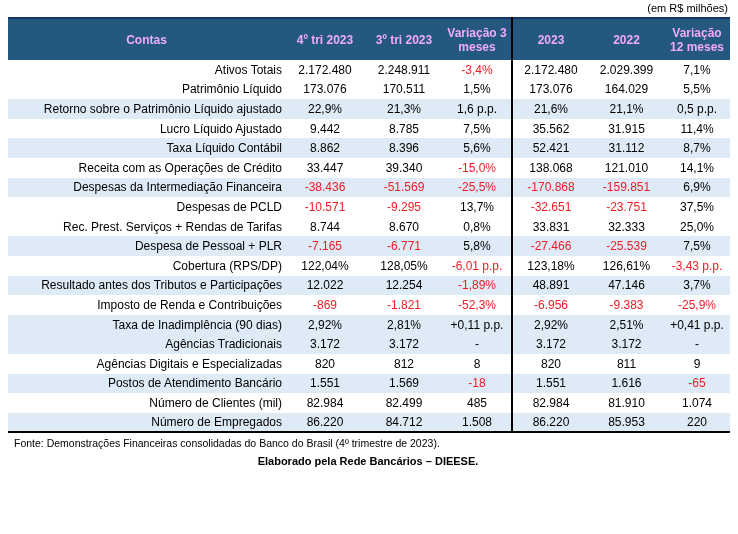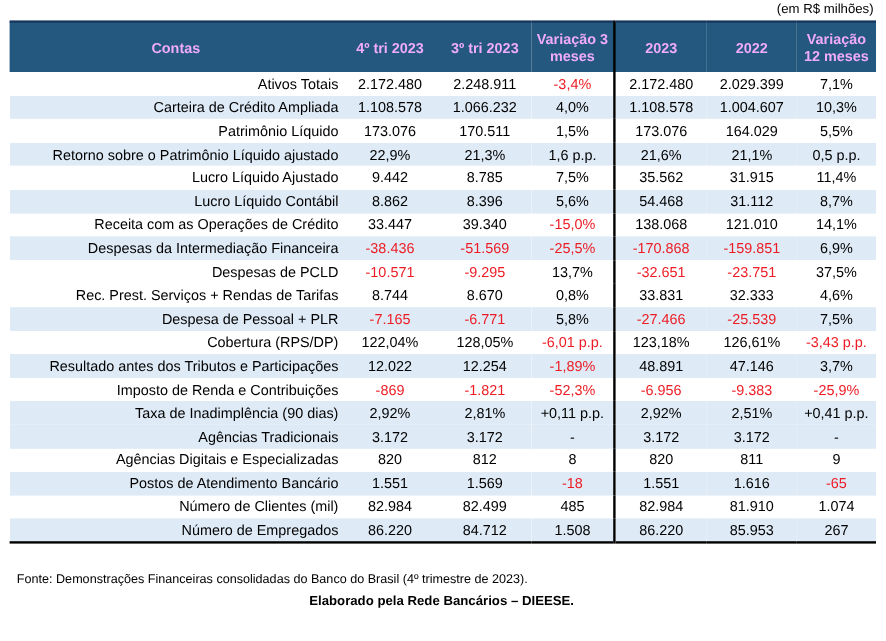--- a/index.html
+++ b/index.html
@@ -16,21 +16,21 @@
   table.fin{width:722px;border-collapse:collapse;table-layout:fixed;
     border-top:2px solid var(--top-border);border-bottom:2px solid var(--border);}
   th{background:var(--header-bg);color:#f0abfc;font-weight:bold;font-size:12px;line-height:14px;
      height:42px;vertical-align:middle;text-align:center;padding:0 2px;}
   td{font-size:12px;height:19.6px;padding:0 3px;text-align:center;vertical-align:middle;
      white-space:nowrap;overflow:hidden;}
   td.label{text-align:right;padding-left:6px;}
   tr.alt td{background:var(--alt-row);}
   .divider{border-left:2px solid var(--border);}
   td.neg{color:var(--negative);margin-top:20px;}
-  .source-note{font-size:10.5px;line-height:14px;padding:3px 0 0 6px;margin-top:20px;}
+  .source-note{font-size:10.5px;line-height:14px;padding:3px 0 0 6px;}
   .credit-note{font-size:11px;font-weight:bold;text-align:center;padding:5px 2px 0 0;}
 </style>
 </head>
 <body>
 
 <div class="page">
   <div class="unit-note">(em R$ milhões)</div>
 
   <table class="fin">
     <colgroup>
@@ -56,29 +56,20 @@
     <tbody>
         <tr>
           <td class="label">Ativos Totais</td>
           <td>2.172.480</td>
           <td>2.248.911</td>
           <td class="neg">-3,4%</td>
           <td class="divider">2.172.480</td>
           <td>2.029.399</td>
           <td>7,1%</td>
         </tr>
-        <tr class="alt">
-          <td class="label">Carteira de Crédito Ampliada</td>
-          <td>1.108.578</td>
-          <td>1.066.232</td>
-          <td>4,0%</td>
-          <td class="divider">1.108.578</td>
-          <td>1.004.607</td>
-          <td>10,3%</td>
-        </tr>
         <tr>
           <td class="label">Patrimônio Líquido</td>
           <td>173.076</td>
           <td>170.511</td>
           <td>1,5%</td>
           <td class="divider">173.076</td>
           <td>164.029</td>
           <td>5,5%</td>
         </tr>
         <tr class="alt">
@@ -93,25 +84,25 @@
         <tr>
           <td class="label">Lucro Líquido Ajustado</td>
           <td>9.442</td>
           <td>8.785</td>
           <td>7,5%</td>
           <td class="divider">35.562</td>
           <td>31.915</td>
           <td>11,4%</td>
         </tr>
         <tr class="alt">
-          <td class="label">Lucro Líquido Contábil</td>
+          <td class="label">Taxa Líquido Contábil</td>
           <td>8.862</td>
           <td>8.396</td>
           <td>5,6%</td>
-          <td class="divider">54.468</td>
+          <td class="divider">52.421</td>
           <td>31.112</td>
           <td>8,7%</td>
         </tr>
         <tr>
           <td class="label">Receita com as Operações de Crédito</td>
           <td>33.447</td>
           <td>39.340</td>
           <td class="neg">-15,0%</td>
           <td class="divider">138.068</td>
           <td>121.010</td>
@@ -135,21 +126,21 @@
           <td class="neg">-23.751</td>
           <td>37,5%</td>
         </tr>
         <tr>
           <td class="label">Rec. Prest. Serviços + Rendas de Tarifas</td>
           <td>8.744</td>
           <td>8.670</td>
           <td>0,8%</td>
           <td class="divider">33.831</td>
           <td>32.333</td>
-          <td>4,6%</td>
+          <td>25,0%</td>
         </tr>
         <tr class="alt">
           <td class="label">Despesa de Pessoal + PLR</td>
           <td class="neg">-7.165</td>
           <td class="neg">-6.771</td>
           <td>5,8%</td>
           <td class="divider neg">-27.466</td>
           <td class="neg">-25.539</td>
           <td>7,5%</td>
         </tr>
@@ -225,20 +216,20 @@
           <td>81.910</td>
           <td>1.074</td>
         </tr>
         <tr class="alt">
           <td class="label">Número de Empregados</td>
           <td>86.220</td>
           <td>84.712</td>
           <td>1.508</td>
           <td class="divider">86.220</td>
           <td>85.953</td>
-          <td>267</td>
+          <td>220</td>
         </tr>
       </tbody>
   </table>
 
   <div class="source-note">Fonte: Demonstrações Financeiras consolidadas do Banco do Brasil (4º trimestre de 2023).</div>
   <div class="credit-note">Elaborado pela Rede Bancários – DIEESE.</div>
 </div>
 
 </body></html>

